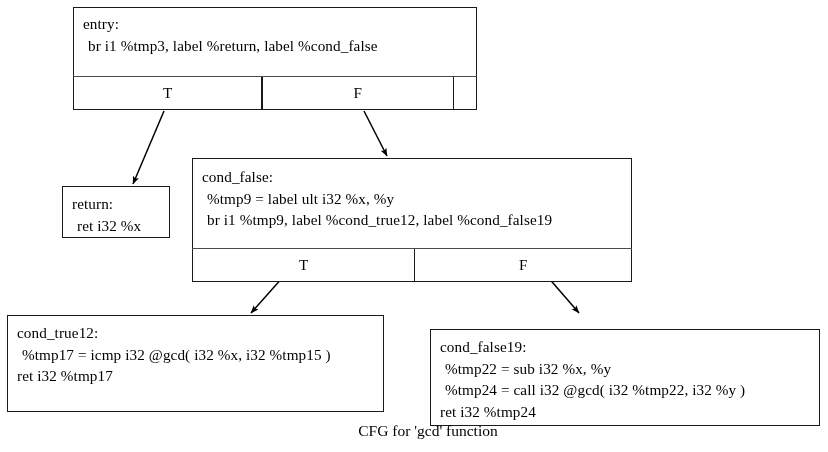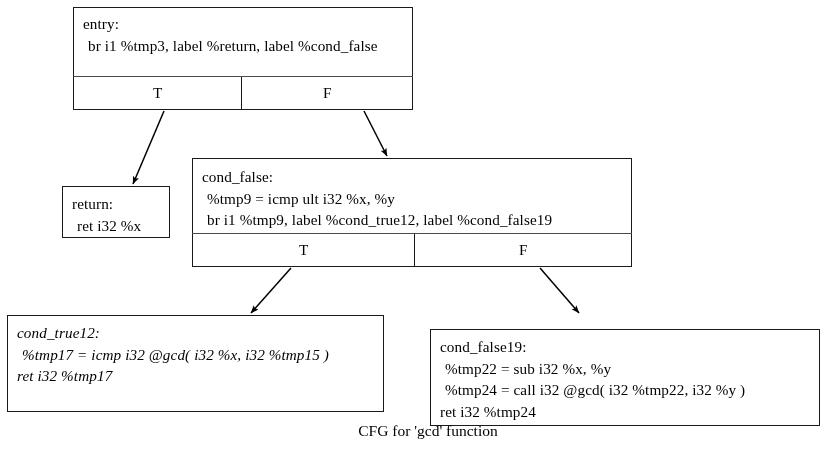--- a/index.html
+++ b/index.html
@@ -91,51 +91,51 @@
       <marker id="arrowhead" markerWidth="9" markerHeight="9" refX="7.6" refY="3.2" orient="auto" markerUnits="userSpaceOnUse">
         <path d="M 0 0 L 8 3.2 L 0 6.4 L 1.6 3.2 Z" fill="#000000"></path>
       </marker>
     </defs>
     <line x1="164" y1="111" x2="133" y2="184" stroke="#000000" stroke-width="1.5" marker-end="url(#arrowhead)"></line>
     <line x1="364" y1="111" x2="387" y2="156" stroke="#000000" stroke-width="1.5" marker-end="url(#arrowhead)"></line>
     <line x1="291" y1="268" x2="251" y2="313" stroke="#000000" stroke-width="1.5" marker-end="url(#arrowhead)"></line>
     <line x1="540" y1="268" x2="579" y2="313" stroke="#000000" stroke-width="1.5" marker-end="url(#arrowhead)"></line>
   </svg>
 
-  <div class="node" style="left:73px; top:7px; width:340px; height:103px;">
+  <div class="node" style="left:73px; top:7px; width:404px; height:103px;">
     <div class="node-body">
       <div class="code-line label-line">entry:</div>
       <div class="code-line indented">br i1 %tmp3, label %return, label %cond_false</div>
     </div>
     <div class="tf-bar">
       <div class="tf-cell" style="width:190px;">T</div>
       <div class="tf-cell" style="width:192.6px;">F</div>
     </div>
   </div>
 
   <div class="node" style="left:62px; top:186px; width:108px; height:52px;">
     <div class="node-body" style="padding-top:6px;font-family:Liberation Serif, serif;">
       <div class="code-line label-line">return:</div>
       <div class="code-line indented">ret i32 %x</div>
     </div>
   </div>
 
-  <div class="node" style="left:192px; top:158px; width:440px; height:109px;">
+  <div class="node" style="left:192px; top:158px; width:440px; height:124px;">
     <div class="node-body" style="padding-top:7px;">
       <div class="code-line label-line">cond_false:</div>
-      <div class="code-line indented">%tmp9 = icmp ult i32 %x, %y</div>
+      <div class="code-line indented">%tmp9 = label ult i32 %x, %y</div>
       <div class="code-line indented">br i1 %tmp9, label %cond_true12, label %cond_false19</div>
     </div>
     <div class="tf-bar">
       <div class="tf-cell" style="width:224px;">T</div>
       <div class="tf-cell" style="width:218.6px;">F</div>
     </div>
   </div>
 
-  <div class="node" style="left:7px; top:315px; width:377px; height:97px;font-style:italic;">
+  <div class="node" style="left:7px; top:315px; width:377px; height:97px;">
     <div class="node-body" style="padding-top:6px;">
       <div class="code-line label-line">cond_true12:</div>
       <div class="code-line indented">%tmp17 = icmp i32 @gcd( i32 %x, i32 %tmp15 )</div>
       <div class="code-line label-line">ret i32 %tmp17</div>
     </div>
   </div>
 
   <div class="node" style="left:430px; top:329px; width:390px; height:97px;">
     <div class="node-body" style="padding-top:6px;">
       <div class="code-line label-line">cond_false19:</div>

